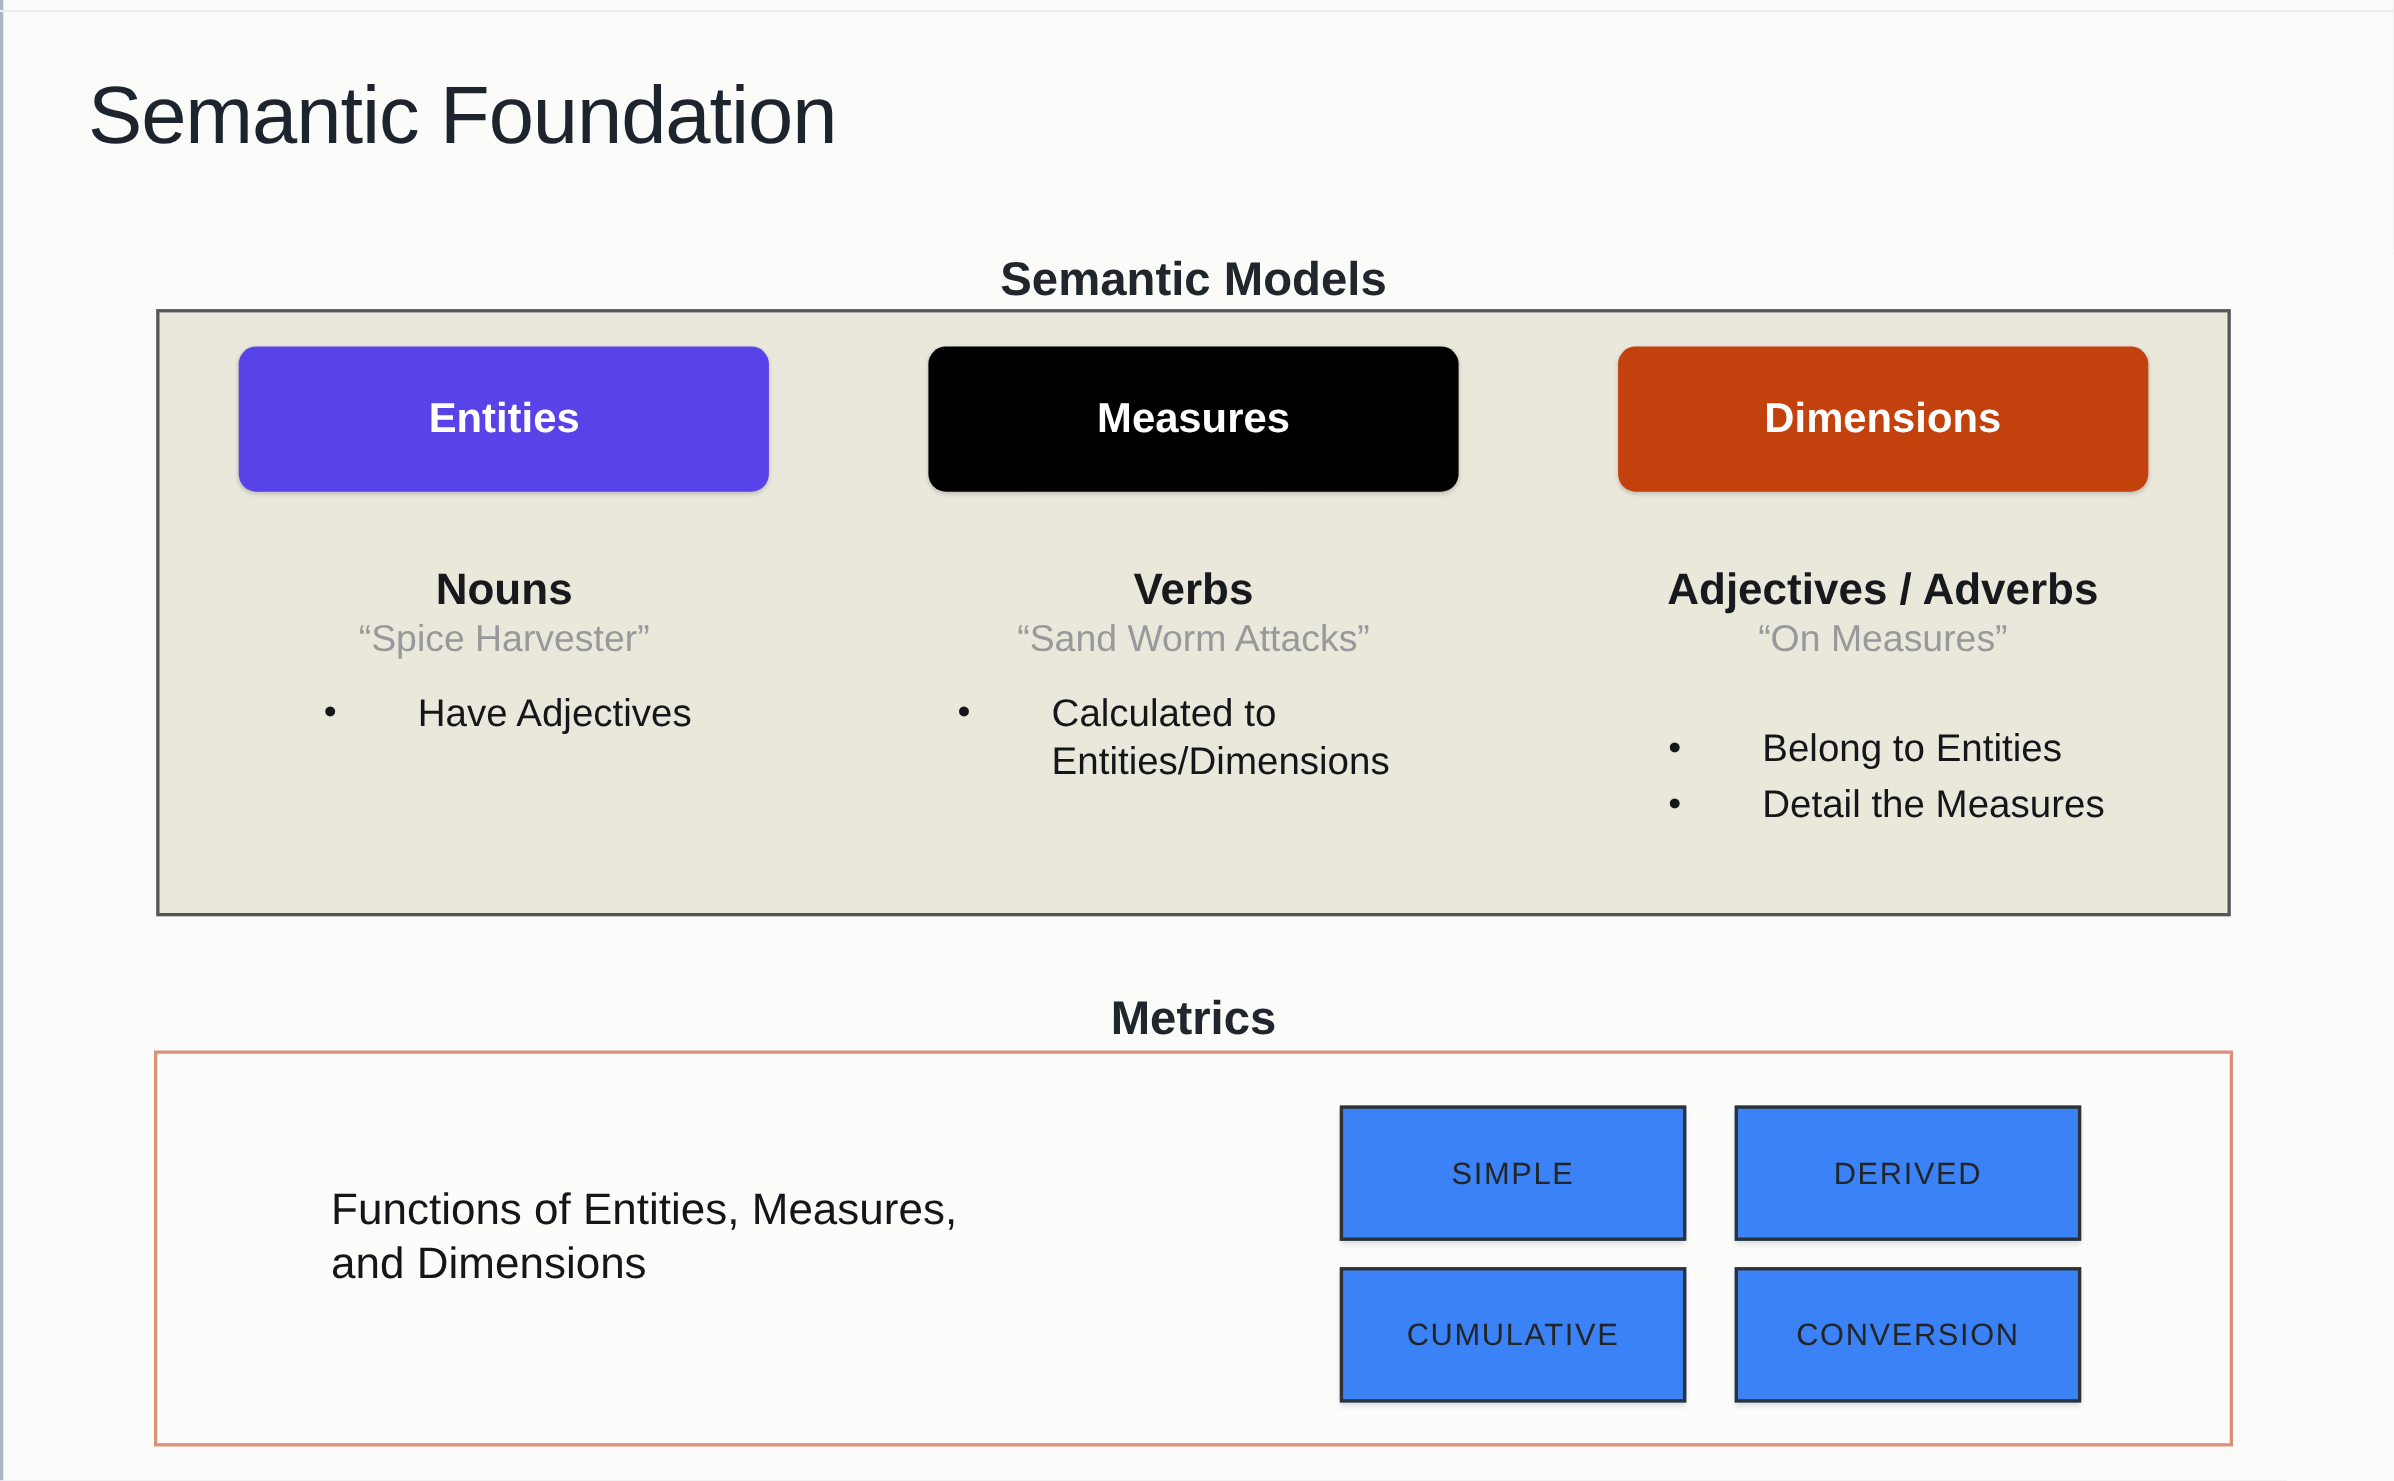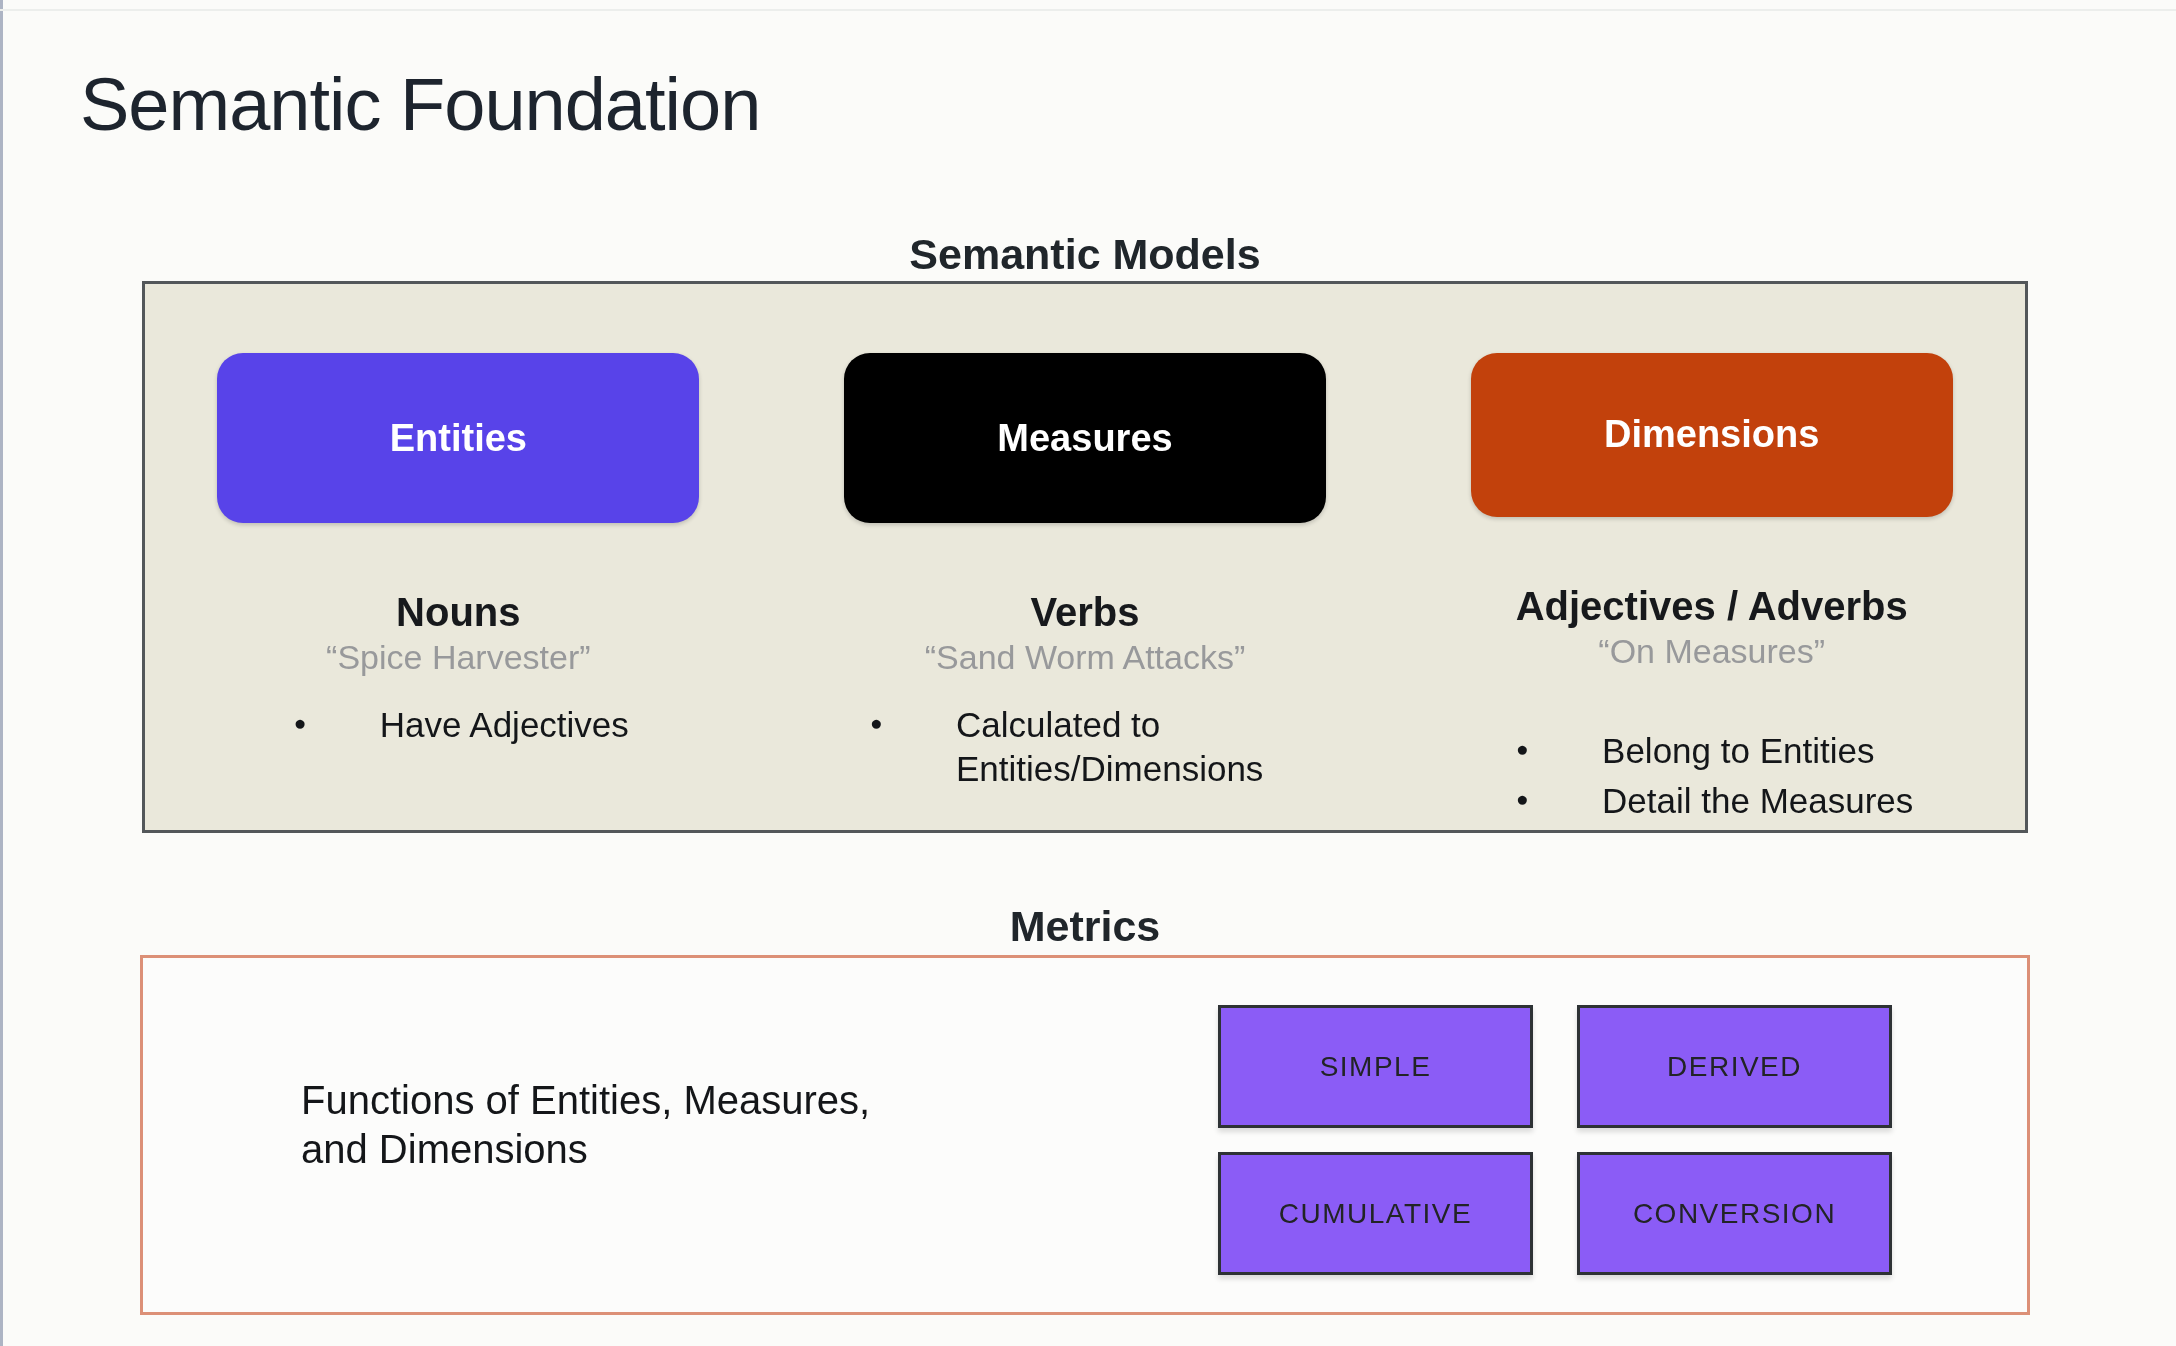--- a/index.html
+++ b/index.html
@@ -57,24 +57,24 @@
     background: #EAE8DB;
     display: flex;
   }
   .sm-col {
     flex: 1;
     display: flex;
     flex-direction: column;
     align-items: center;
   }
   .pill {
-    margin-top: 69px;
+    margin-top: 31px;
     width: 482px;
-    height: 170px;
-    border-radius: 26px;
+    height: 132px;
+    border-radius: 16px;
     display: flex;
     align-items: center;
     justify-content: center;
     color: #ffffff;
     font-size: 38px;
     font-weight: 700;
     box-shadow: 0 2px 4px rgba(0,0,0,0.18);
   }
   .role {
     margin-top: 68px;
@@ -127,21 +127,21 @@
     left: 158px; top: 118px;
     font-size: 40px;
     line-height: 1.22;
     color: #141619;
   }
   .type-box {
     position: absolute;
     width: 315px; height: 123px;
     box-sizing: border-box;
     border: 3px solid #2E3235;
-    background: #8b5cf6;
+    background: #3b82f6;
     display: flex;
     align-items: center;
     justify-content: center;
     font-size: 28px;
     letter-spacing: 1.5px;
     color: #222426;
     box-shadow: 0 4px 5px rgba(0,0,0,0.13);
   }
   .type-simple     { left: 1075px; top: 47px; }
   .type-derived    { left: 1434px; top: 47px; }

